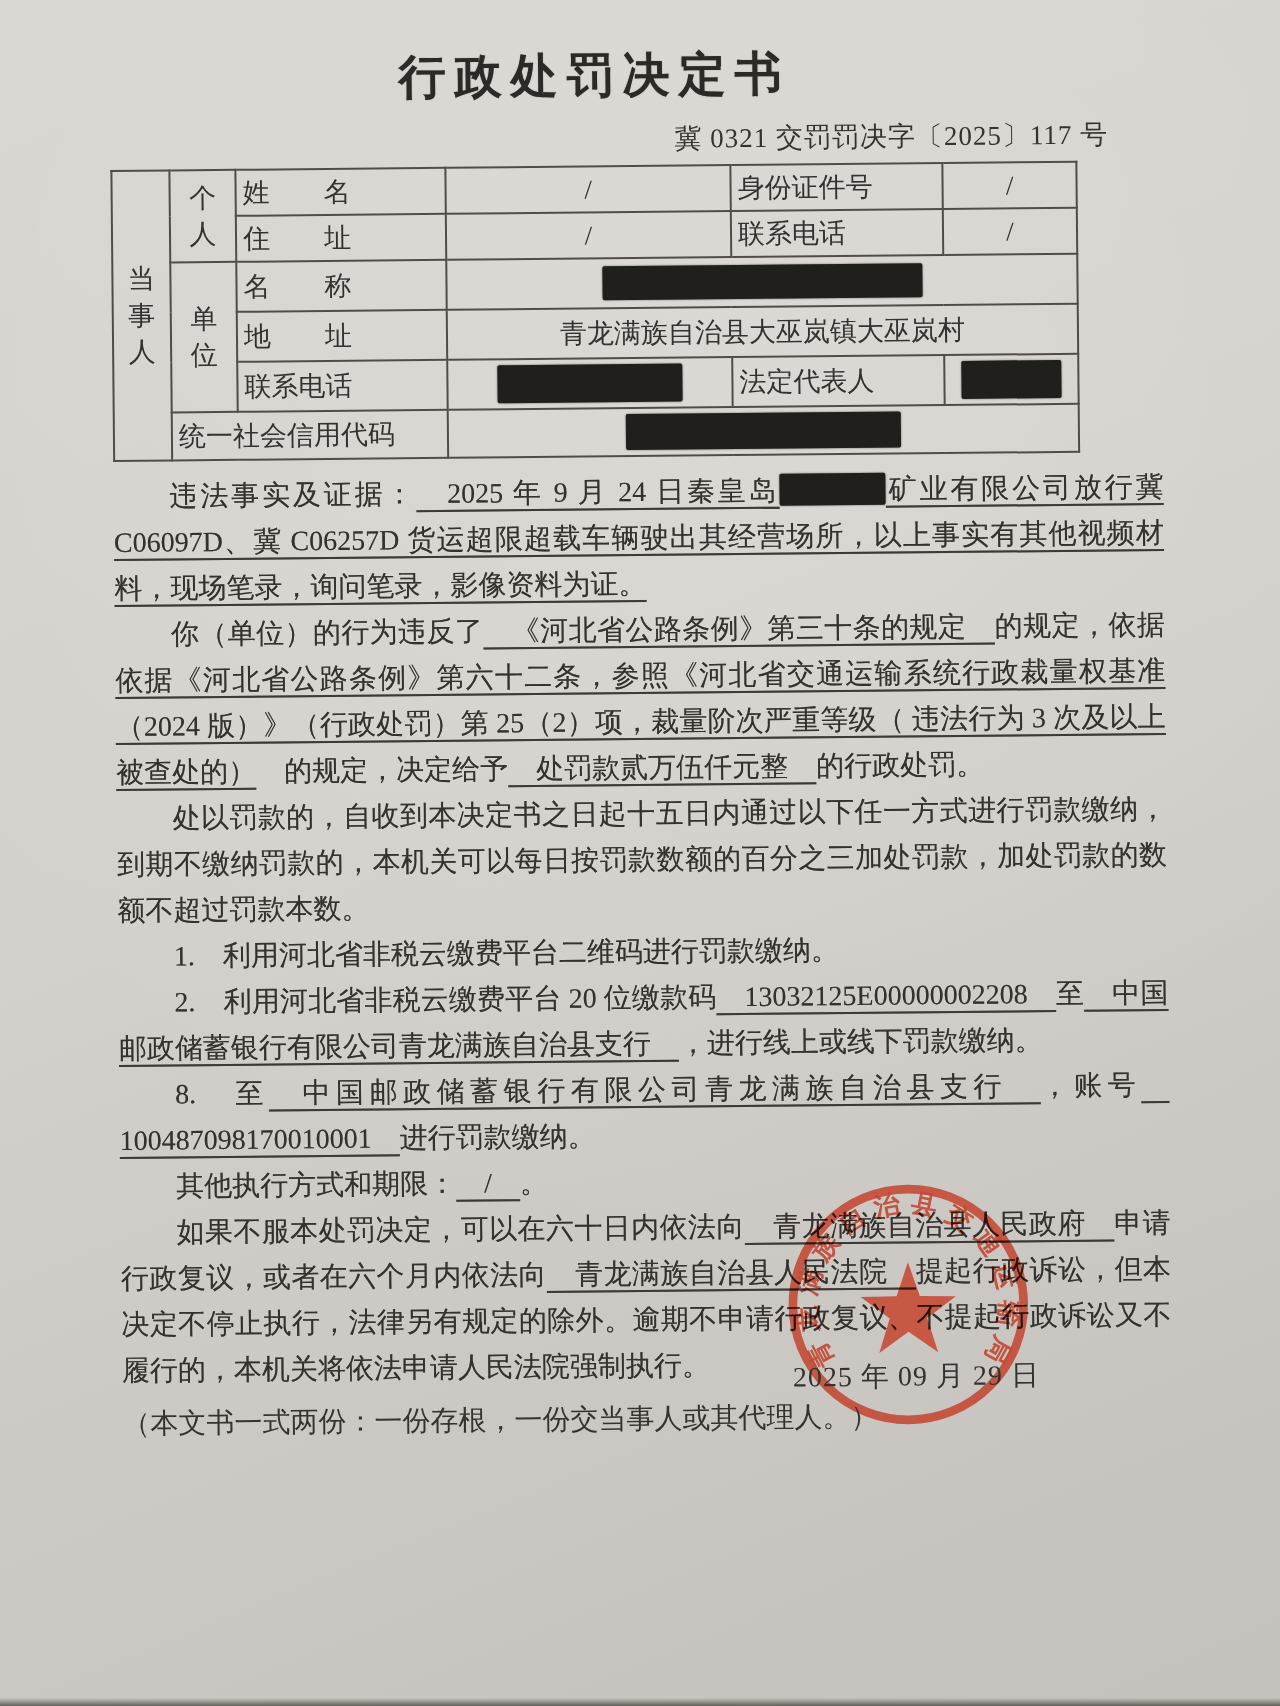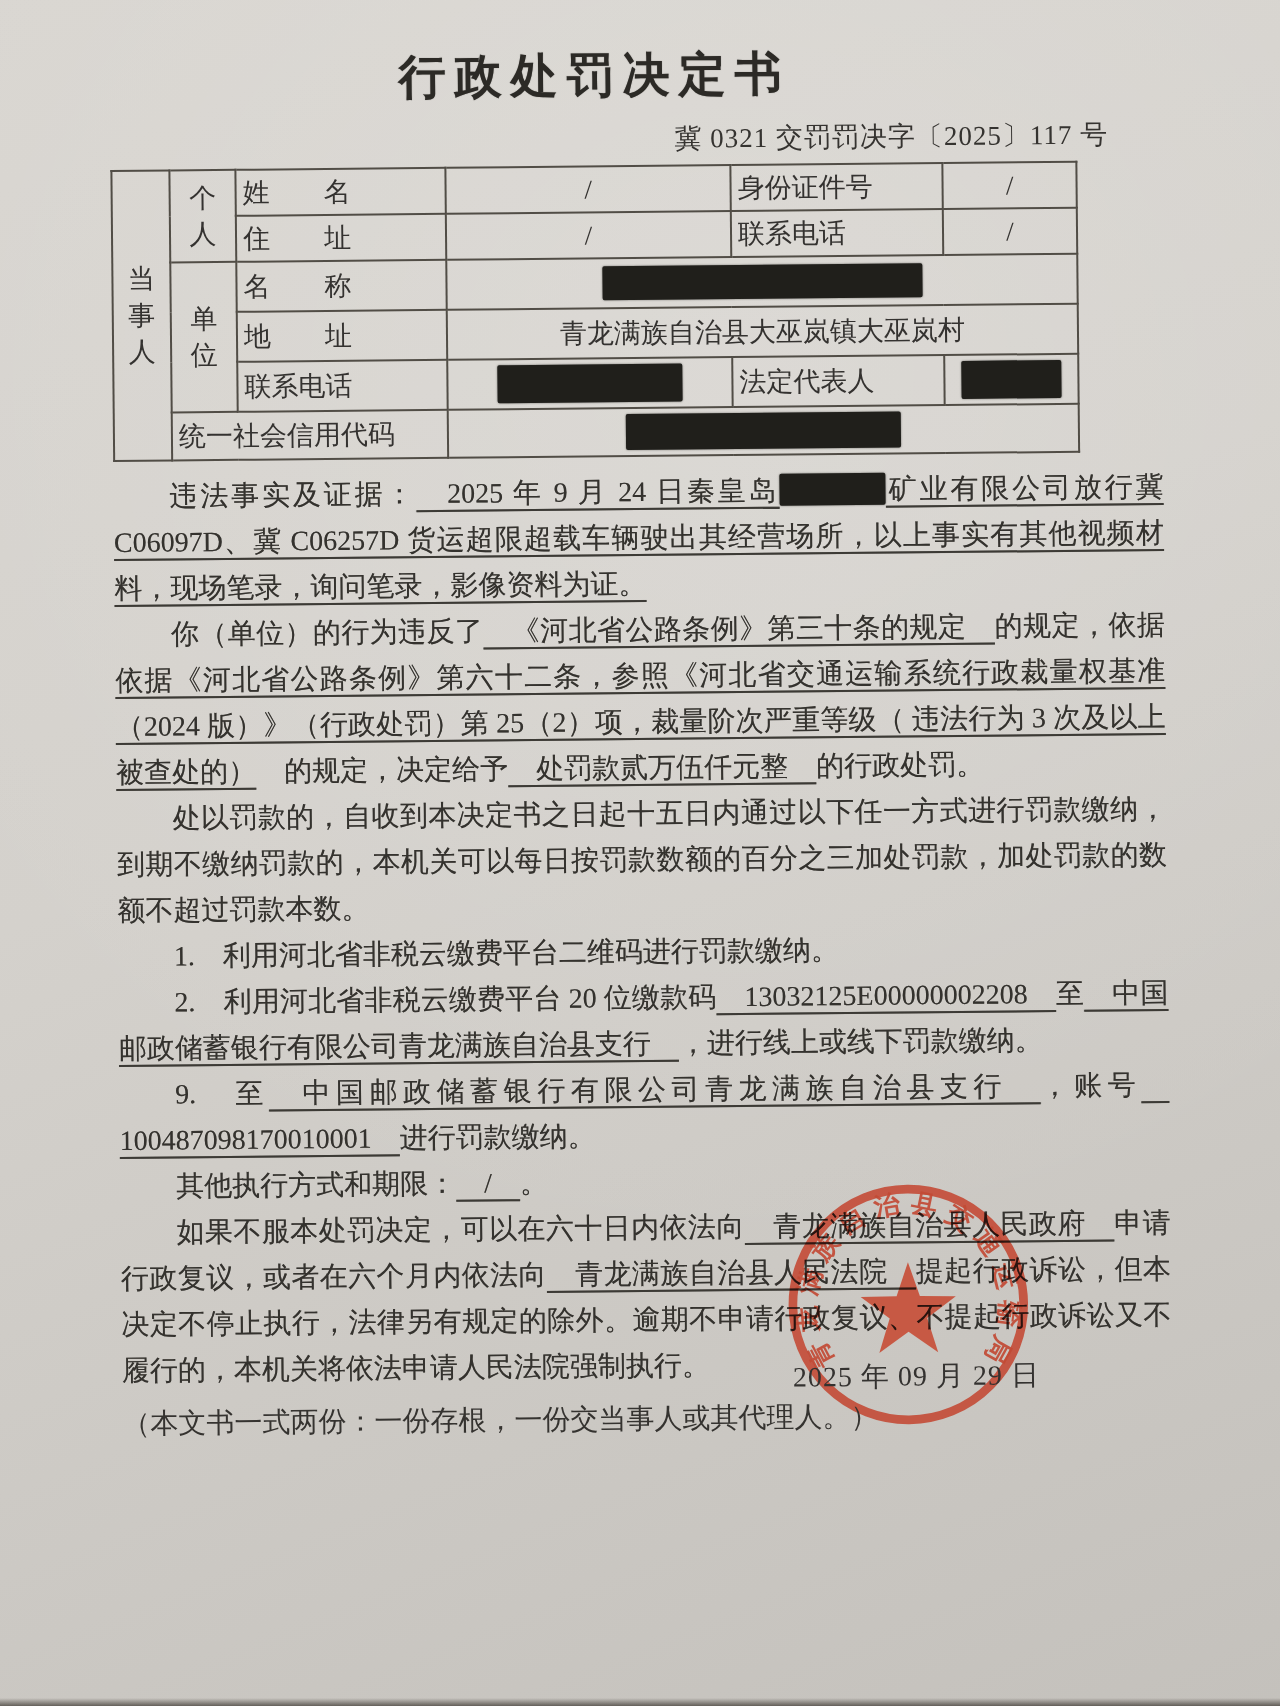--- a/index.html
+++ b/index.html
@@ -117,21 +117,21 @@
         </tr>
       </tbody>
         </table>
 
       <div class="body-text" id="body-paragraphs">
           <p class="para"><span>违法事实及证据：</span><span class="u">　2025 年 9 月 24 日秦皇岛</span><span class="redact" style="width: 106.4px;"></span><span class="u">矿业有限公司放行冀 C06097D、冀 C06257D 货运超限超载车辆驶出其经营场所，以上事实有其他视频材料，现场笔录，询问笔录，影像资料为证。</span></p>
           <p class="para"><span>你（单位）的行为违反了</span><span class="u">　《河北省公路条例》第三十条的规定　</span><span>的规定，依据</span><span class="u">依据《河北省公路条例》第六十二条，参照《河北省交通运输系统行政裁量权基准（2024 版）》（行政处罚）第 25（2）项，裁量阶次严重等级（ 违法行为 3 次及以上被查处的）</span><span>　的规定，决定给予</span><span class="u">　处罚款贰万伍仟元整　</span><span>的行政处罚。</span></p>
           <p class="para"><span>处以罚款的，自收到本决定书之日起十五日内通过以下任一方式进行罚款缴纳，到期不缴纳罚款的，本机关可以每日按罚款数额的百分之三加处罚款，加处罚款的数额不超过罚款本数。</span></p>
           <p class="para"><span>1.　利用河北省非税云缴费平台二维码进行罚款缴纳。</span></p>
           <p class="para"><span>2.　利用河北省非税云缴费平台 20 位缴款码</span><span class="u">　13032125E00000002208　</span><span>至</span><span class="u">　中国邮政储蓄银行有限公司青龙满族自治县支行　</span><span>，进行线上或线下罚款缴纳。</span></p>
-          <p class="para"><span>9.　至</span><span class="u">　中国邮政储蓄银行有限公司青龙满族自治县支行　</span><span>，账号</span><span class="u">　100487098170010001　</span><span>进行罚款缴纳。</span></p>
+          <p class="para"><span>8.　至</span><span class="u">　中国邮政储蓄银行有限公司青龙满族自治县支行　</span><span>，账号</span><span class="u">　100487098170010001　</span><span>进行罚款缴纳。</span></p>
           <p class="para"><span>其他执行方式和期限：</span><span class="u">　/　</span><span>。</span></p>
           <p class="para"><span>如果不服本处罚决定，可以在六十日内依法向</span><span class="u">　青龙满族自治县人民政府　</span><span>申请行政复议，或者在六个月内依法向</span><span class="u">　青龙满族自治县人民法院　</span><span>提起行政诉讼，但本决定不停止执行，法律另有规定的除外。逾期不申请行政复议、不提起行政诉讼又不履行的，本机关将依法申请人民法院强制执行。</span></p>
         </div>
     </div>
 
     <svg class="stamp" viewBox="0 0 260 260" aria-hidden="true">
       <circle cx="130" cy="130" r="120" fill="none" stroke="#c2402a" stroke-width="9" opacity="0.9"></circle>
       <path id="sealArc" d="M 56.5 191.7 A 96 96 0 1 1 203.5 191.7" fill="none"></path>
       <text font-size="27" font-weight="bold" fill="#c2402a" letter-spacing="9" opacity="0.92" font-family="Liberation Serif, DejaVu Serif, serif">
         <textPath href="#sealArc" startOffset="4">青龙满族自治县交通运输局</textPath>

